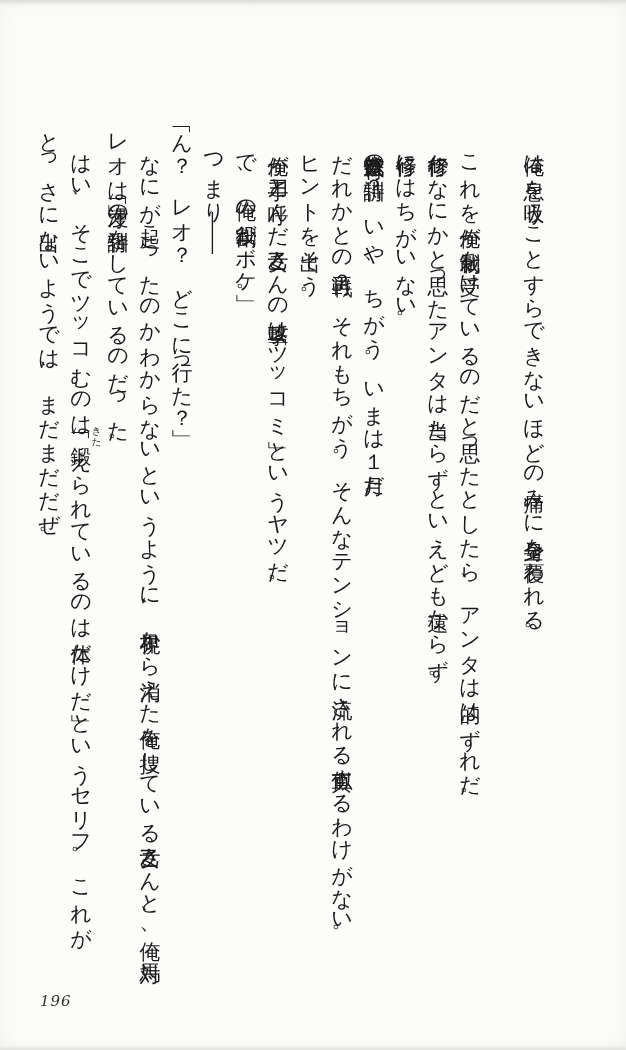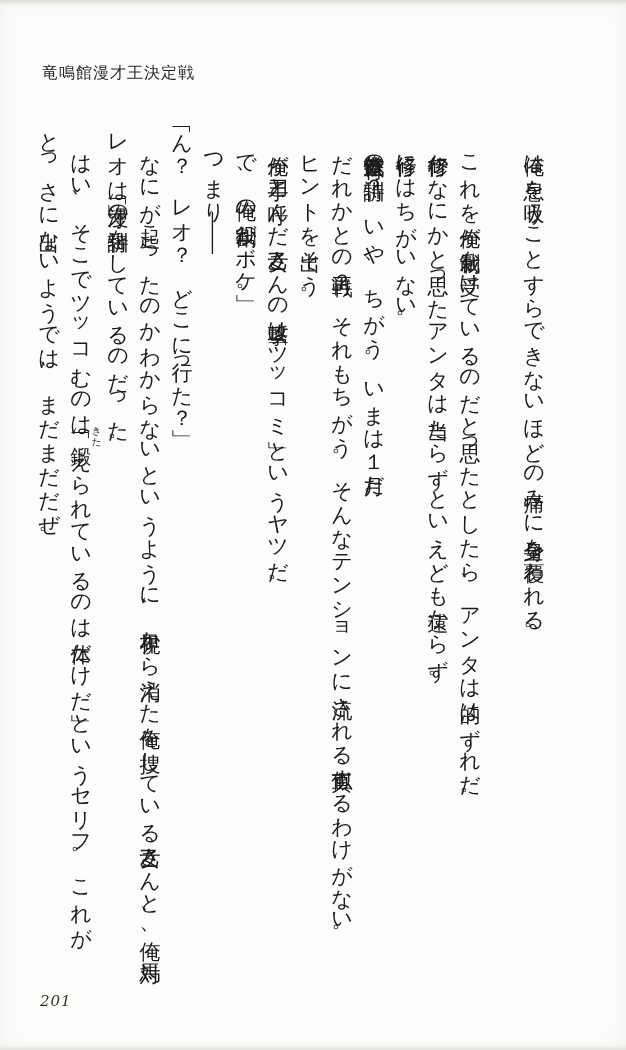--- a/index.html
+++ b/index.html
@@ -73,34 +73,33 @@
     color: #333330;
     letter-spacing: 1px;
   }
 </style>
 </head>
 <body>
 
 <div class="page">
   <div class="edge-top"></div>
 
-  <div class="running-header">竜鳴館漫才王決定戦</div>
 
   <div class="body-text">
     <p class="para gap-after">俺は息を吸うことすらできないほどの痛みに全身を覆われる。</p>
     <p class="para">これを俺が制裁を受けているのだと思ったとしたら、アンタは的はずれだ。</p>
     <p class="para">修行かなにかと思ったアンタは当たらずといえども遠からず。</p>
     <p class="para">修行にはちがいない。</p>
     <p class="para">体育武道祭の特訓？　いや、ちがう。いまは１月だ。</p>
     <p class="para">だれかとの再戦？　それもちがう。そんなテンションに流される真似するわけがない。</p>
     <p class="para">ヒントを出そう。</p>
     <p class="para">俺が手刀と呼んだ乙女さんの攻撃は「ツッコミ」というヤツだ。</p>
     <p class="para">で、俺の役割が「ボケ」。</p>
     <p class="para">つまり――</p>
     <p class="para no-indent">「ん？　レオ？　どこに行った？」</p>
     <p class="para">なにが起こったのかわからないというように、視界から消えた俺を捜している乙女さんと、俺、対馬レオは「漫才」の特訓をしているのだった。</p>
     <p class="para"><span>はい、そこでツッコむのは「</span><ruby><span>鍛</span><rt>きた</rt></ruby><span>えられているのは体だけだ」というセリフ。これがとっさに出ないようでは、まだまだだぜ。</span></p>
   </div>
 
-  <div class="page-number">201</div>
+  <div class="page-number">196</div>
 
   <div class="edge-bottom"></div>
 </div>
 
 </body></html>

